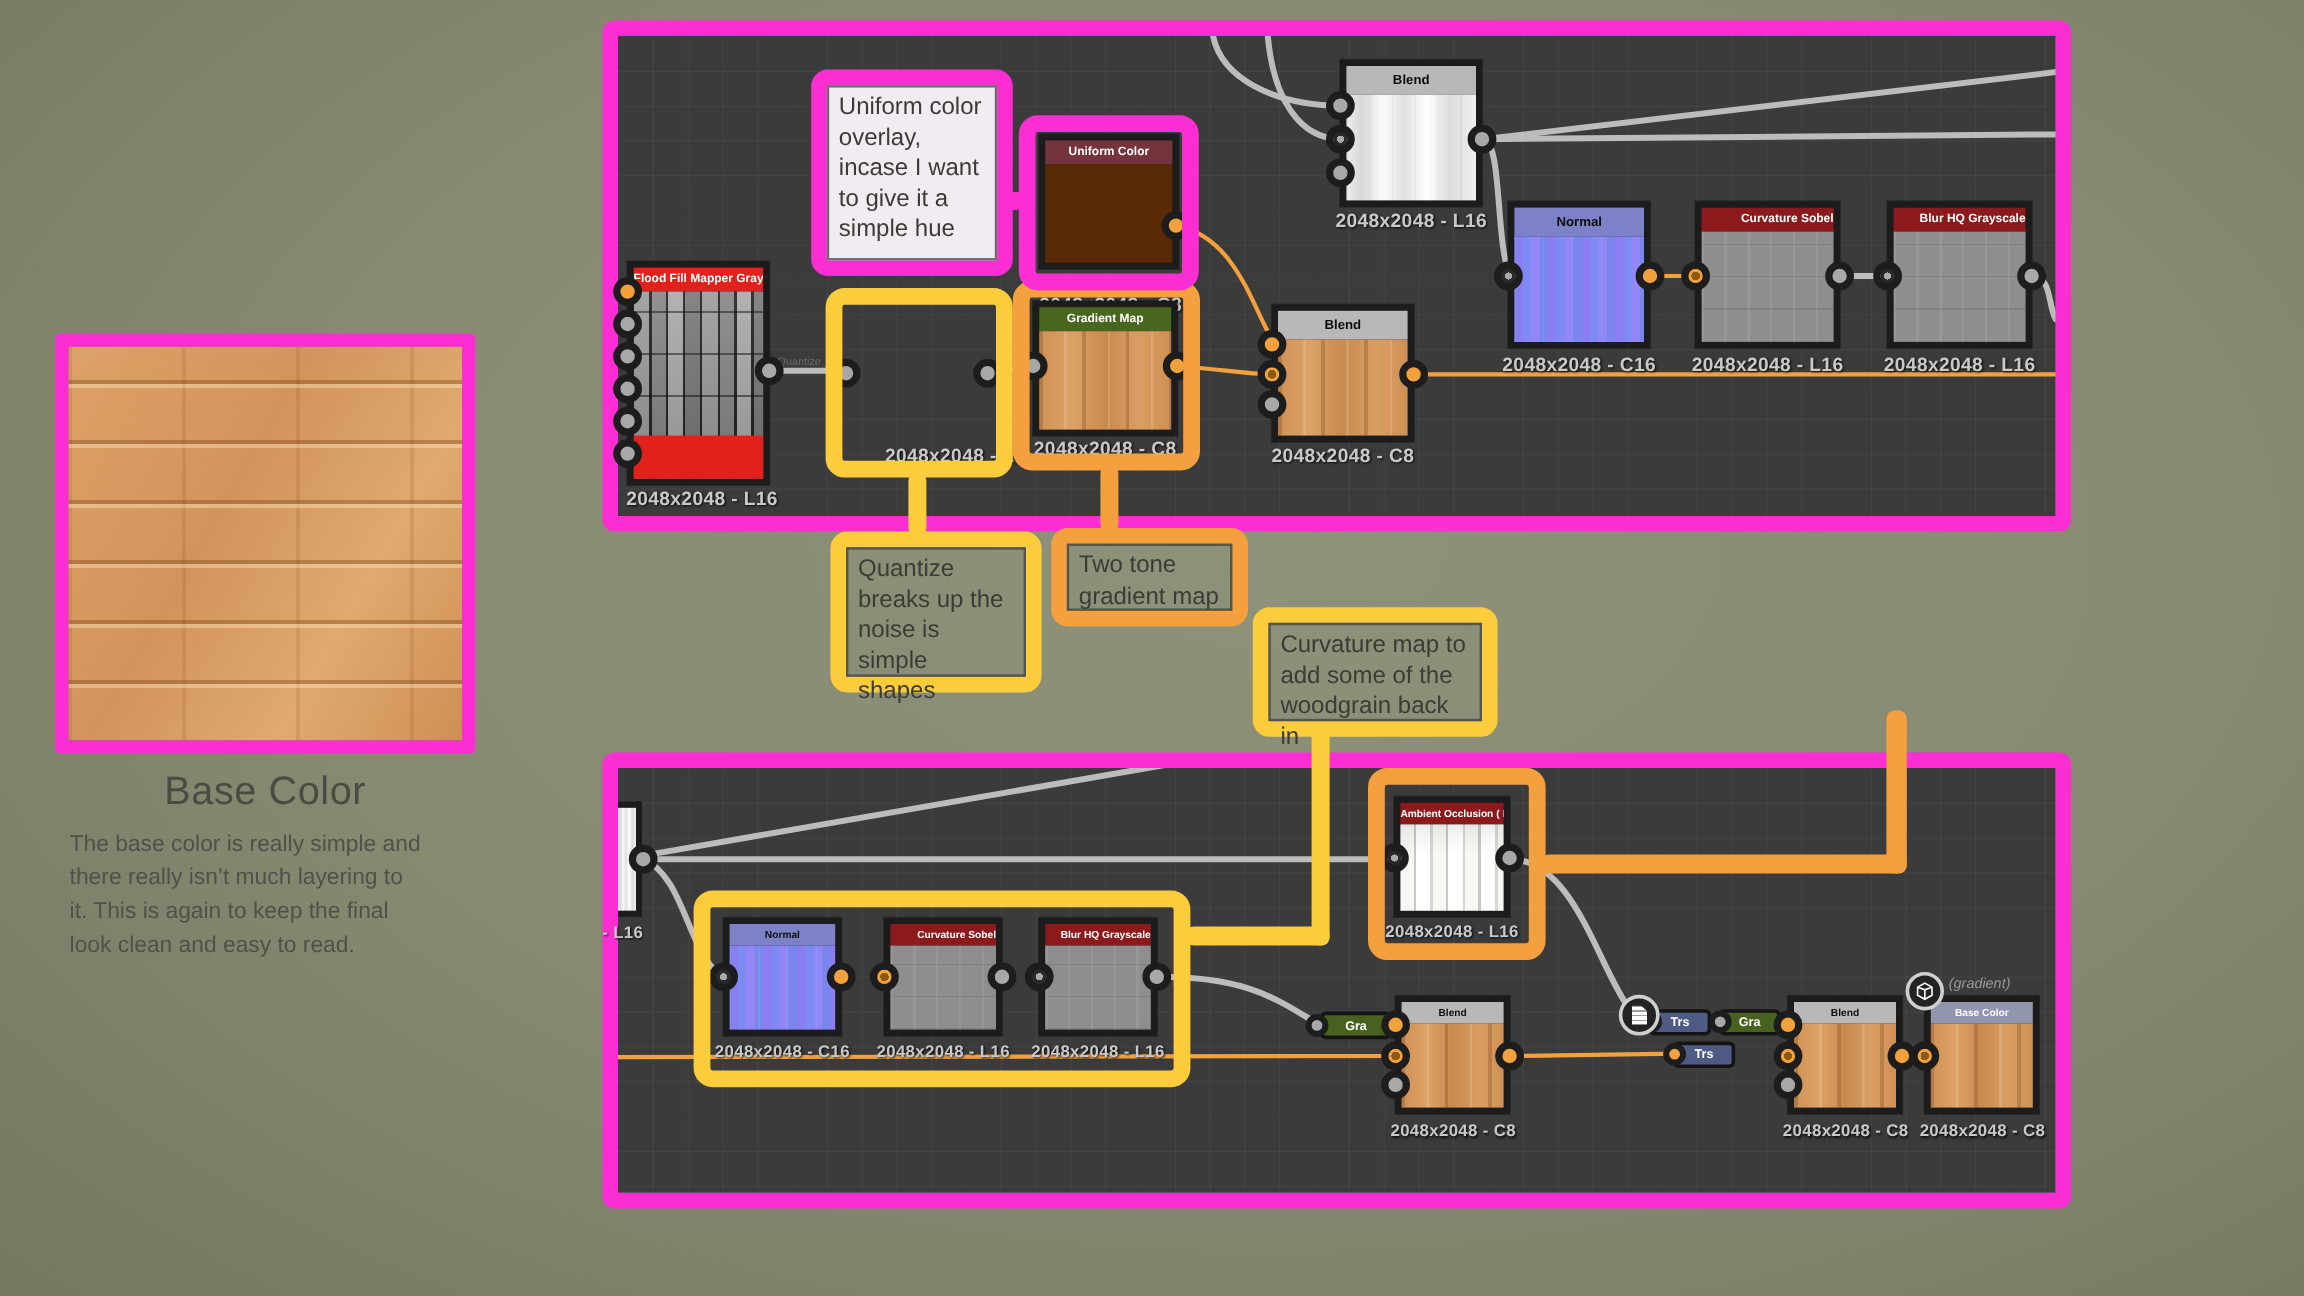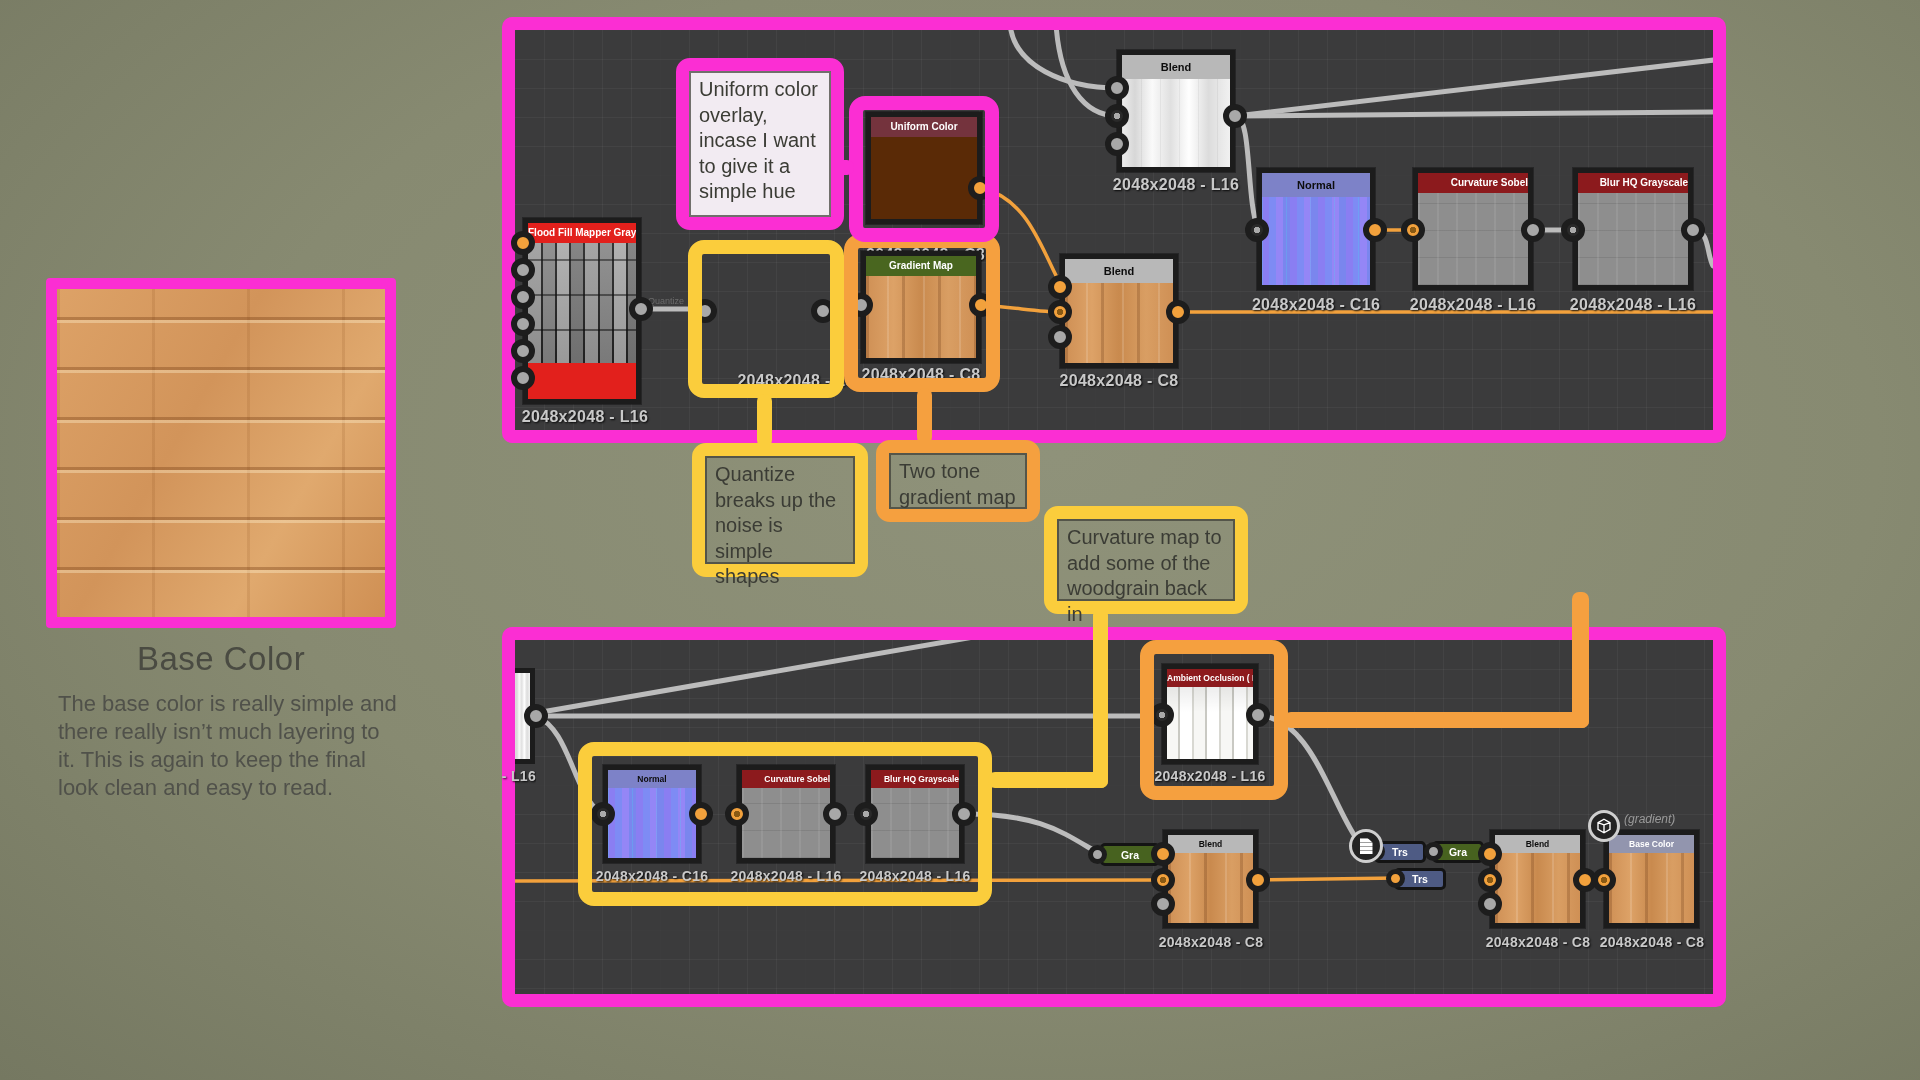--- a/index.html
+++ b/index.html
@@ -91,21 +91,21 @@
 
   .circ{position:absolute;border-radius:50%;background:#232323;border:3px solid #cfcfcf;z-index:7;
     box-sizing:border-box;display:flex;align-items:center;justify-content:center;}
   .page-glyph{width:13px;height:16px;background:repeating-linear-gradient(0deg,#ffffff 0 3px,#9f9f9f 3px 4px);
     clip-path:polygon(0 0,62% 0,100% 28%,100% 100%,0 100%);}
   .node-tag{position:absolute;font-style:italic;font-size:12px;color:#9a9a9a;z-index:6;white-space:nowrap;}
 
   
   .bc-frame{position:absolute;border:11px solid #fb2ed3;border-radius:4px;box-sizing:border-box;z-index:2;}
   .bc-title{position:absolute;font-size:33px;color:#4a4b42;text-align:center;letter-spacing:.5px;z-index:2;}
-  .bc-desc{position:absolute;font-size:22px;line-height:28px;color:#50514a;white-space:pre-line;z-index:2;}
+  .bc-desc{position:absolute;font-size:19px;line-height:28px;color:#50514a;white-space:pre-line;z-index:2;}
 
   .wire-label{position:absolute;font-size:9px;color:#6b6b6b;z-index:4;}
 </style>
 </head>
 <body>
 
 <div id="stage">
 
   <div class="bc-frame p-bigwood" style="left:46px;top:278px;width:350px;height:350px;"></div>
   <div class="bc-title" style="left:46px;top:640px;width:350px;">Base Color</div>

